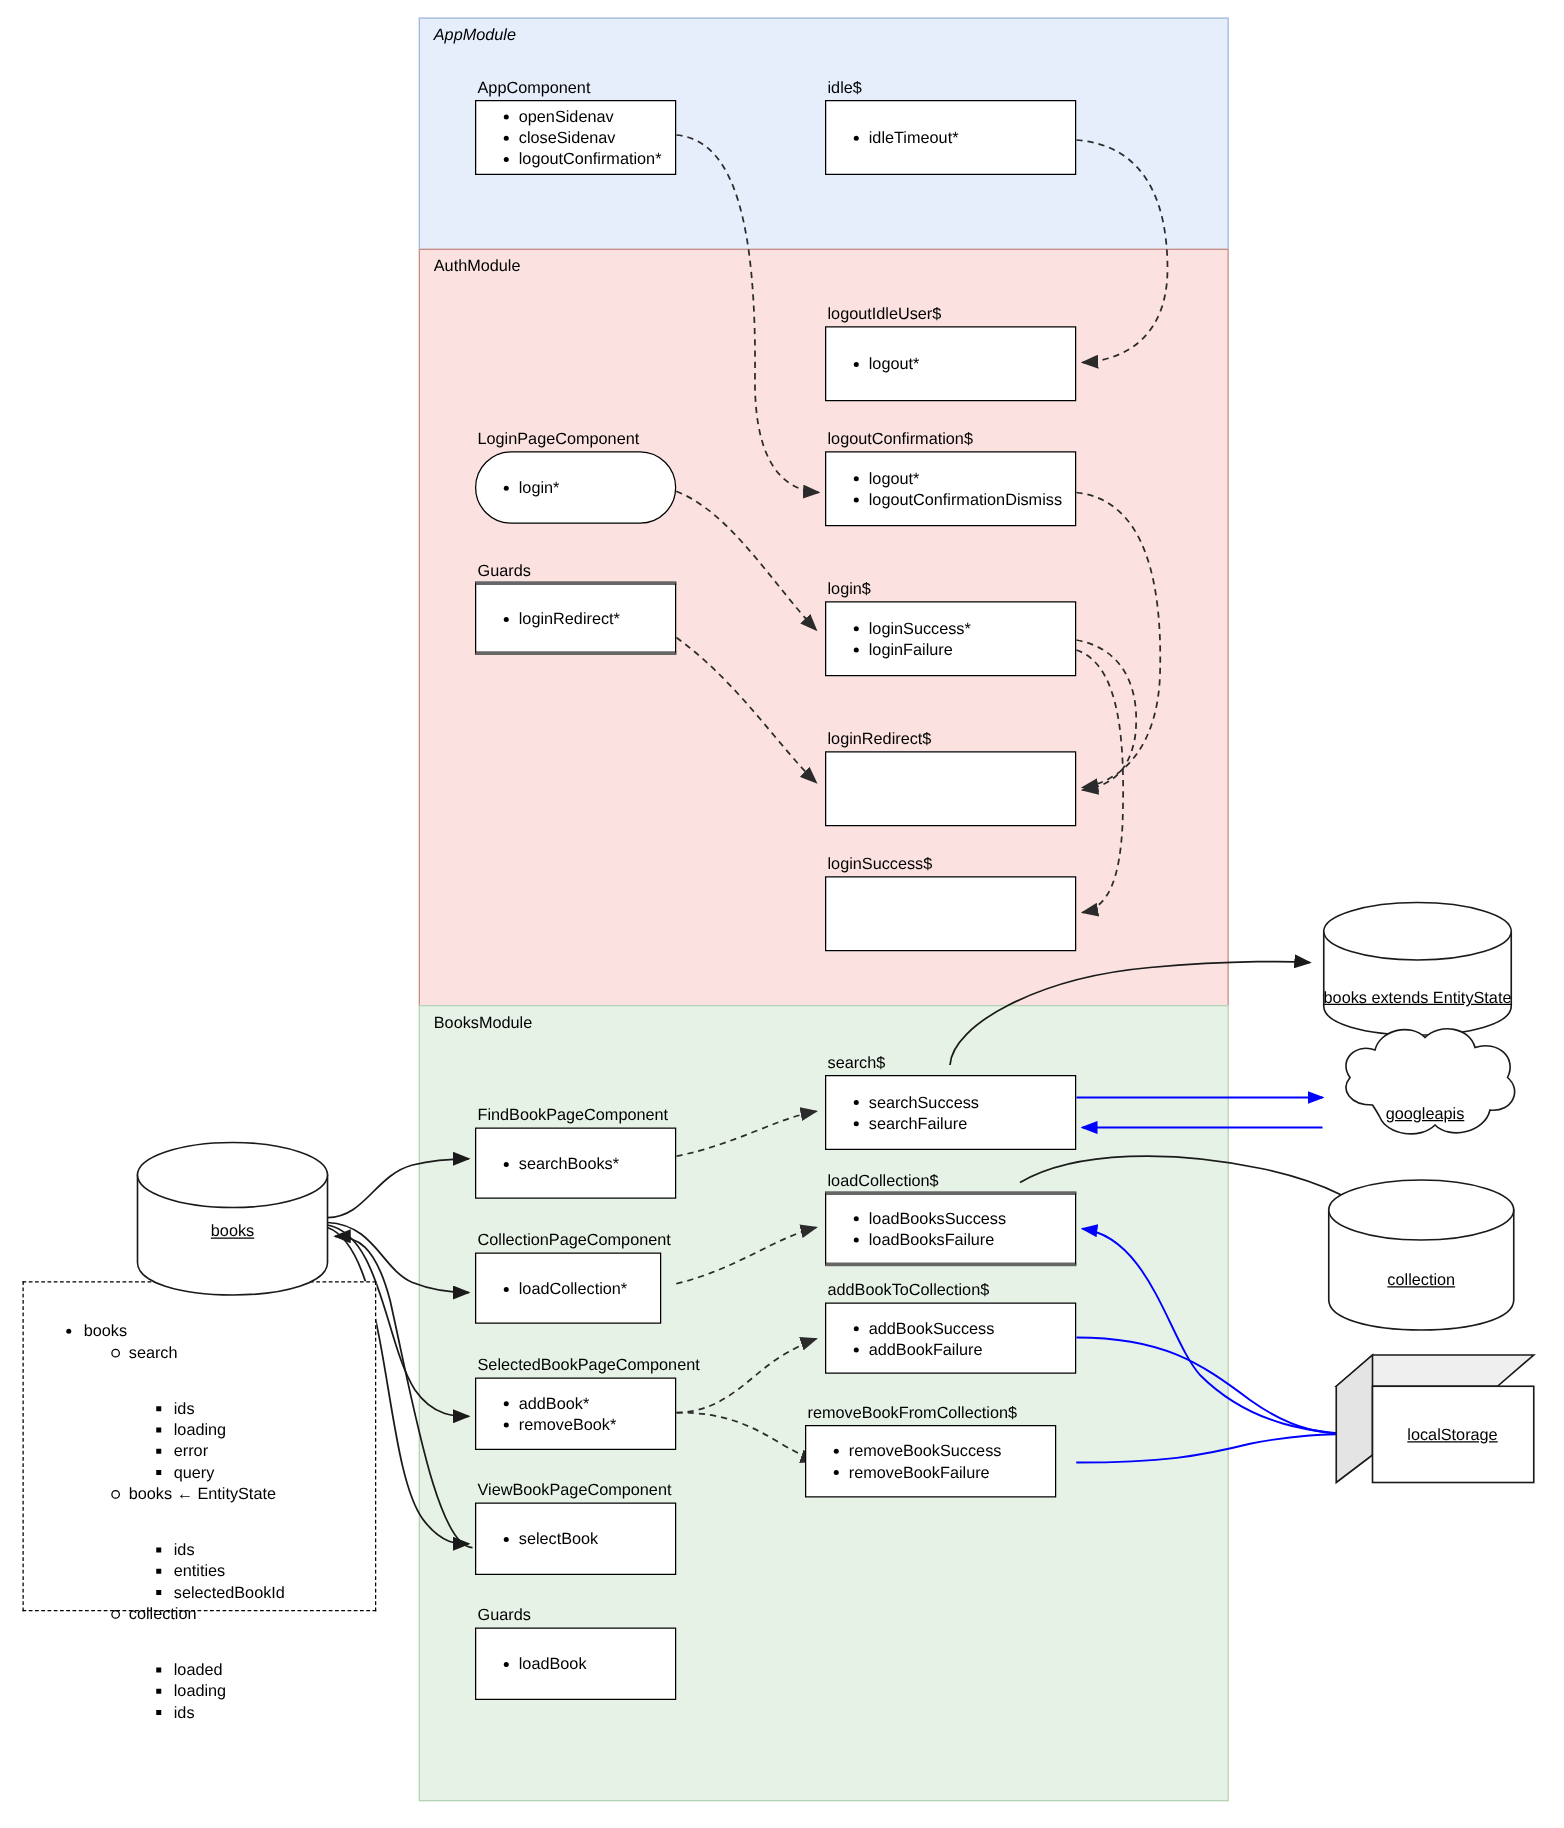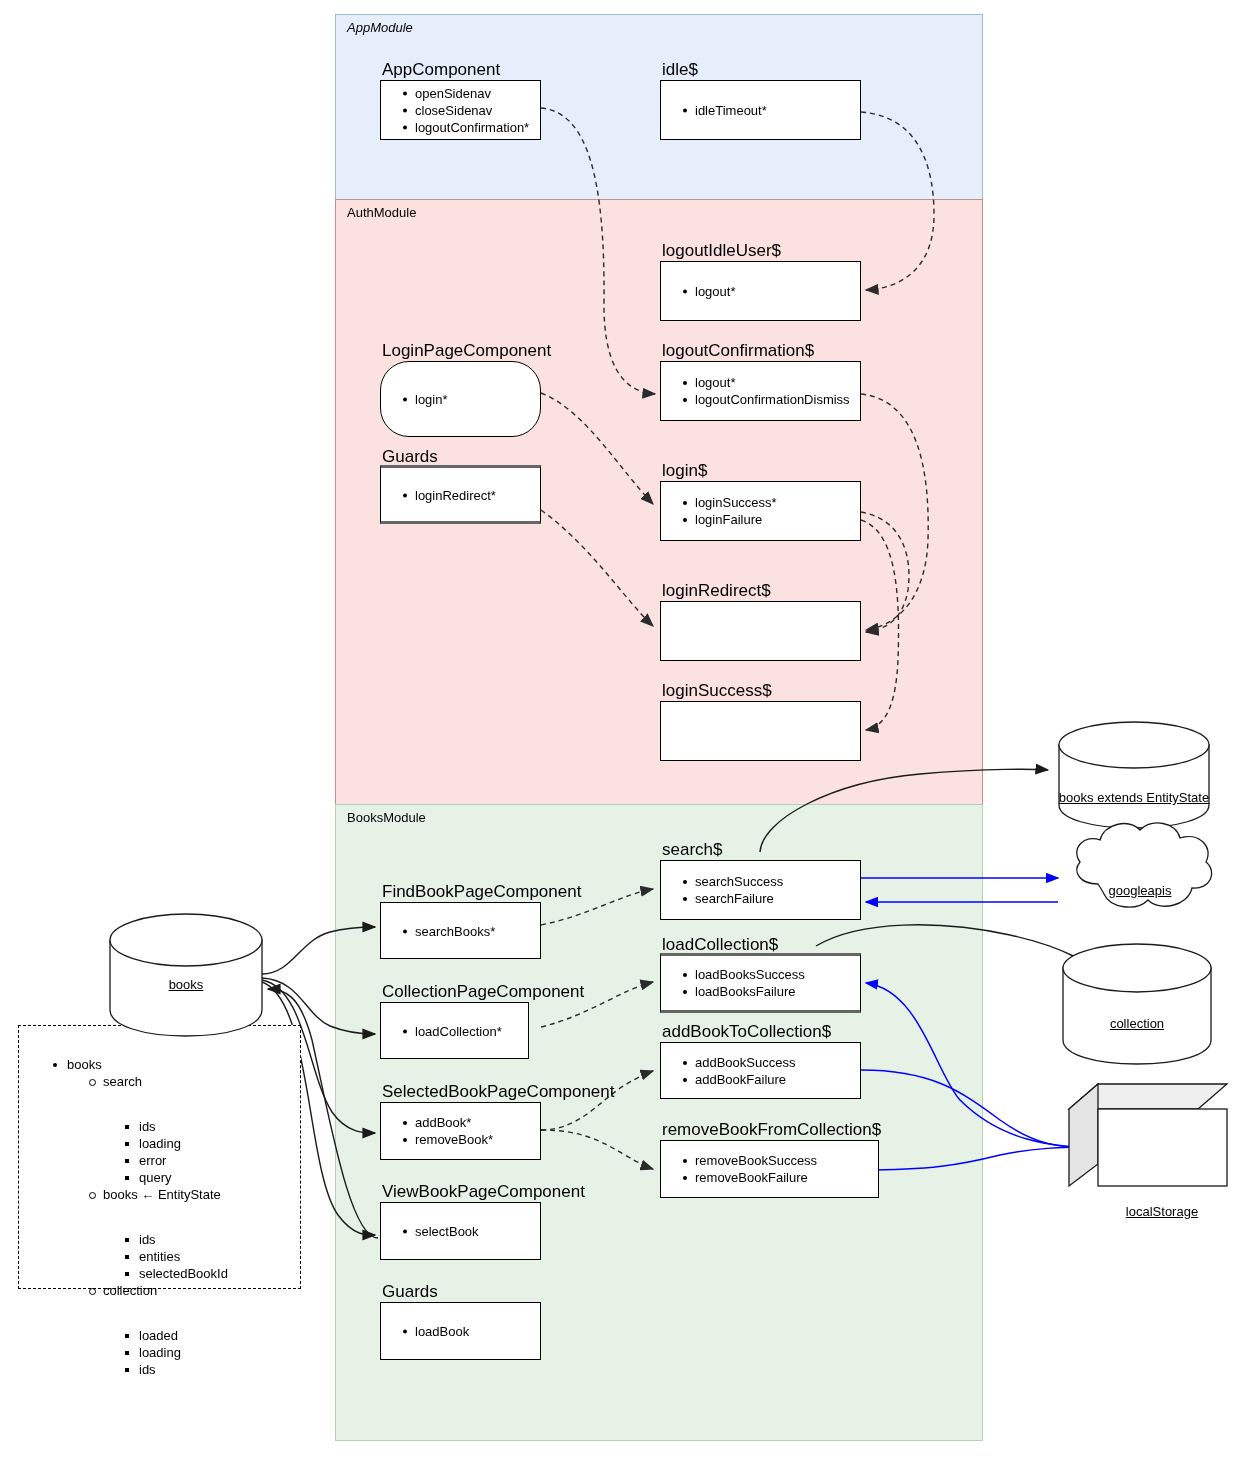--- a/index.html
+++ b/index.html
@@ -15,21 +15,21 @@
               background:#e6eefc; border-color:#9fb8dd;font-style:italic;}
   #mod-auth  {left:335px;  top:199px;  width:648px; height:606px;
               background:#fbe2e0; border-color:#c98d86;}
   #mod-books {left:335px;  top:804px;  width:648px; height:637px;
               background:#e7f2e7; border-color:#b4d3b4;}
 
   
   .node{position:absolute;box-sizing:border-box;background:#ffffff;
         border:1px solid #000;}
   .node.thick{border-top:3px solid #666;border-bottom:3px solid #666;}
-  .node .title{position:absolute;left:1px;top:-20px;font-size:17px;color:#000;
+  .node .title{position:absolute;left:1px;top:-20px;font-size:13px;color:#000;
                white-space:nowrap;line-height:17px;}
   .node ul{margin:0;padding:0;list-style:none;position:absolute;
            left:0;top:50%;transform:translateY(-50%);width:100%;}
   .node ul li{font-size:13px;line-height:17px;color:#000;padding-left:34px;
               position:relative;white-space:nowrap;}
   .node ul li:before{content:"";position:absolute;left:22px;top:7px;
                      width:4px;height:4px;border-radius:50%;background:#000;}
 
   
   #state-tree{position:absolute;left:18px;top:1025px;width:283px;height:264px;
@@ -156,21 +156,21 @@
     </ul>
   </div>
 
   <div class="node" style="left:660px;top:261px;width:201px;height:60px;">
     <span class="title">logoutIdleUser$</span>
     <ul>
       <li>logout*</li>
     </ul>
   </div>
 
-  <div class="node" style="left:380px;top:361px;width:161px;height:76px;border-radius:29px;">
+  <div class="node" style="left:380px;top:361px;width:161px;height:58px;border-radius:29px;">
     <span class="title">LoginPageComponent</span>
     <ul>
       <li>login*</li>
     </ul>
   </div>
 
   <div class="node" style="left:660px;top:361px;width:201px;height:60px;">
     <span class="title">logoutConfirmation$</span>
     <ul>
       <li>logout*</li>
@@ -240,21 +240,21 @@
   </div>
 
   <div class="node" style="left:380px;top:1102px;width:161px;height:58px;">
     <span class="title">SelectedBookPageComponent</span>
     <ul>
       <li>addBook*</li>
       <li>removeBook*</li>
     </ul>
   </div>
 
-  <div class="node" style="left:660px;top:1140px;width:219px;height:58px;">
+  <div class="node" style="left:644px;top:1140px;width:201px;height:58px;">
     <span class="title">removeBookFromCollection$</span>
     <ul>
       <li>removeBookSuccess</li>
       <li>removeBookFailure</li>
     </ul>
   </div>
 
   <div class="node" style="left:380px;top:1202px;width:161px;height:58px;">
     <span class="title">ViewBookPageComponent</span>
     <ul>
@@ -335,15 +335,15 @@
       <path d="M1069,1109 L1098,1084 L1227,1084 L1198,1109 Z" fill="#efefef" stroke="#1a1a1a" stroke-width="1.3"></path>
       <path d="M1069,1109 L1069,1186 L1098,1164 L1098,1084 Z" fill="#e4e4e4" stroke="#1a1a1a" stroke-width="1.3"></path>
       <rect x="1098" y="1109" width="129" height="77" fill="#ffffff" stroke="#1a1a1a" stroke-width="1.3"></rect>
     </g>
   </svg>
 
   <span class="shape-label" style="left:136px;top:976px;width:100px;">books</span>
   <span class="shape-label" style="left:1054px;top:789px;width:160px;">books extends EntityState</span>
   <span class="shape-label" style="left:1092px;top:882px;width:96px;">googleapis</span>
   <span class="shape-label" style="left:1087px;top:1015px;width:100px;">collection</span>
-  <span class="shape-label" style="left:1112px;top:1203px;width:100px;">localStorage</span>
+  <span class="shape-label" style="left:1112px;top:1139px;width:100px;">localStorage</span>
 
 </div>
 
 </body></html>

